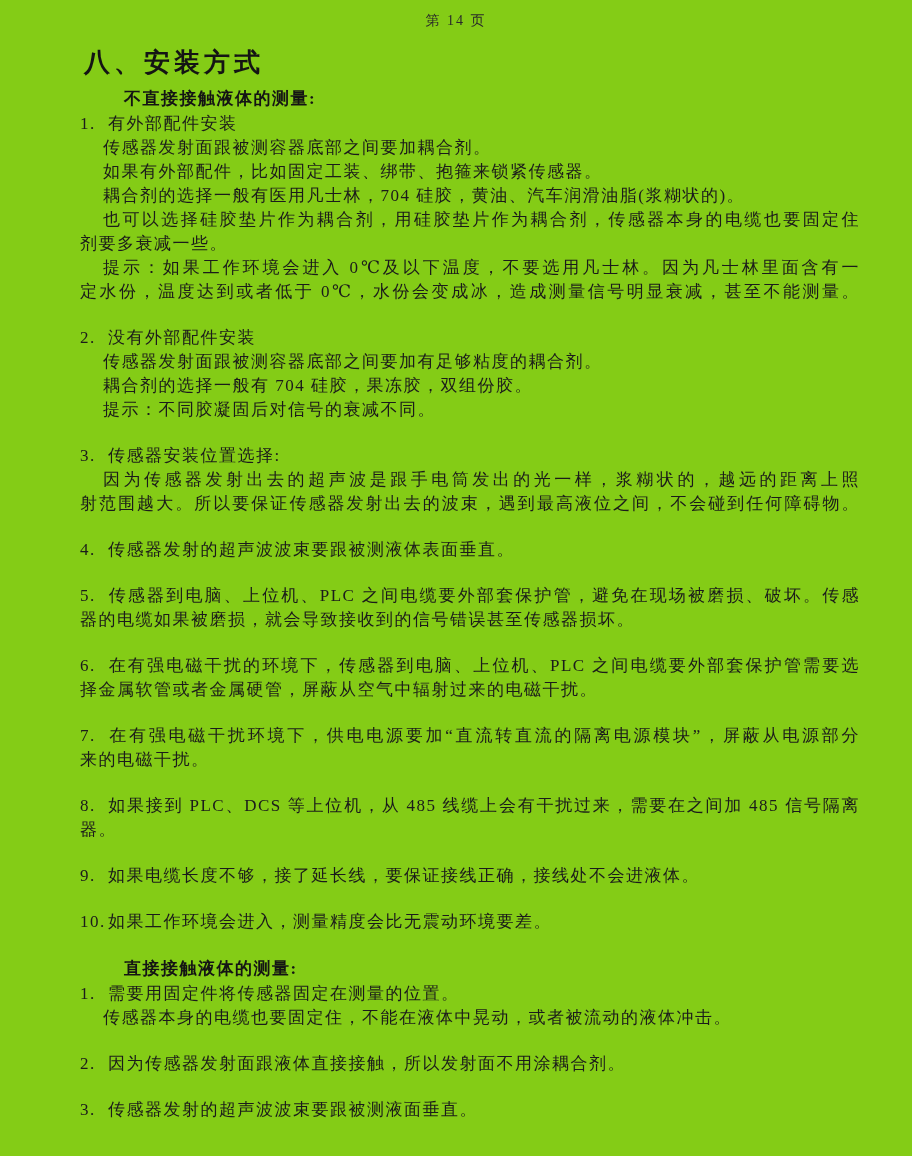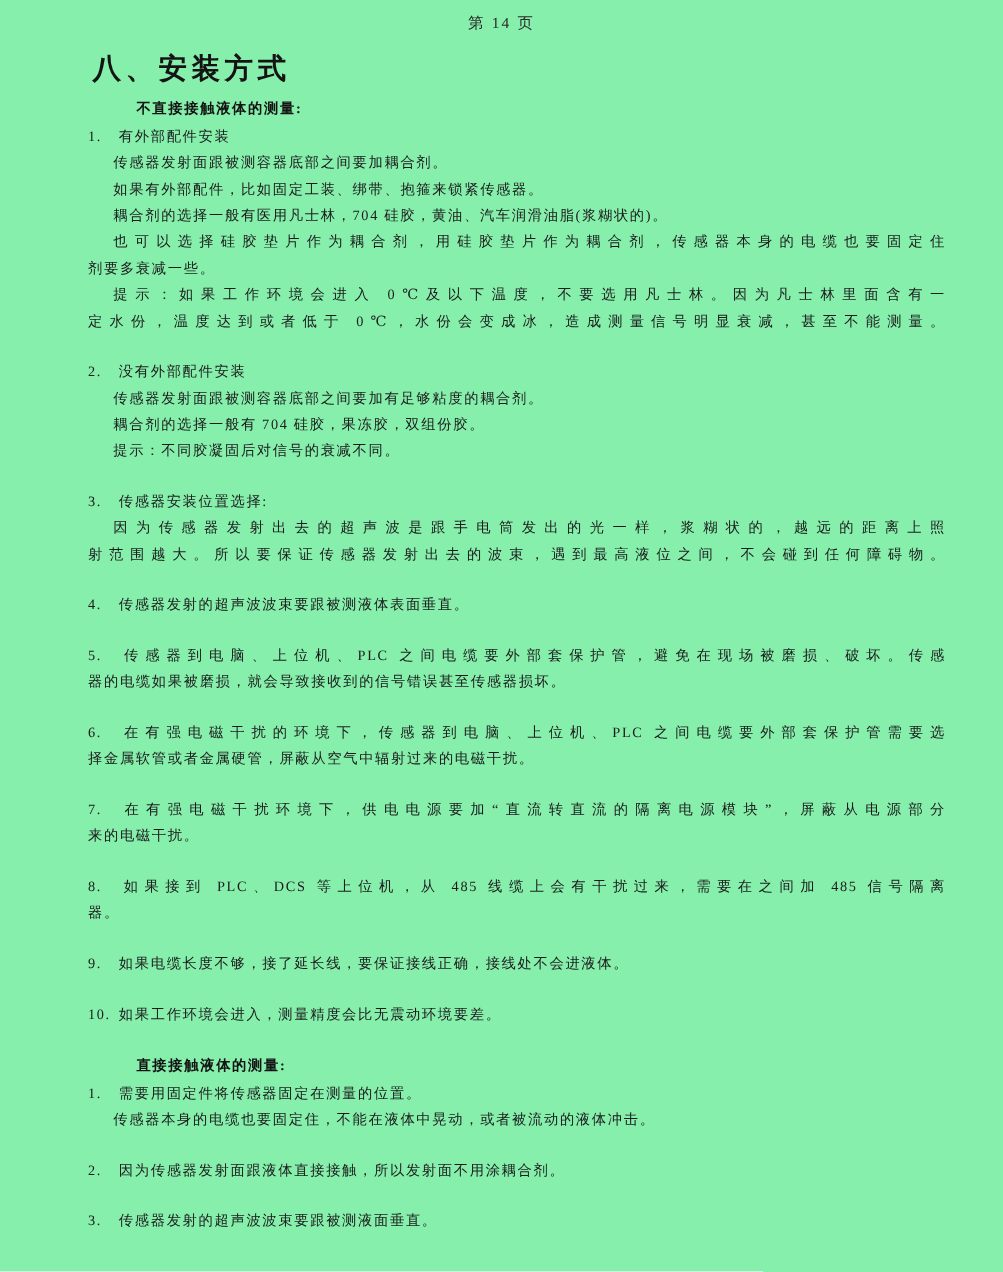--- a/index.html
+++ b/index.html
@@ -1,20 +1,20 @@
 <!DOCTYPE html>
 <html><head>
 <meta charset="utf-8">
 <style>
   html, body { margin: 0; padding: 0; background: #ffffff; }
   .page {
     position: relative;
     width: 912px;
     height: 1156px;
-    background: #86efac;
+    background: #84cc16;
     color: #1b1b1b;
     font-family: "Liberation Serif", "DejaVu Serif", serif;
     overflow: hidden;
   }
   .pagenum {
     padding-top: 12px;
     text-align: center;
     font-size: 14px;
     letter-spacing: 2px;
     color: #2a2a2a;
@@ -23,21 +23,21 @@
     margin: 18px 0 0 84px;
     font-size: 26px;
     font-weight: bold;
     letter-spacing: 4px;
     line-height: 30px;
     color: #141414;
   }
   .content {
     margin: 8px 12px 0 80px;
     width: 780px;
-    font-size: 13px;
+    font-size: 17px;
     letter-spacing: 1.5px;
   }
   .sub {
     font-weight: bold;
     padding-left: 44px;
     line-height: 26px;
     color: #141414;
   }
   .line {
     line-height: 24px;

